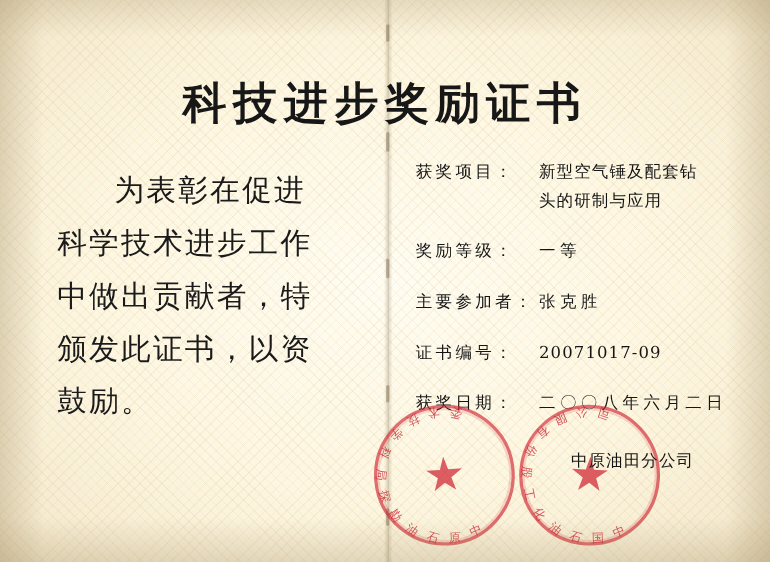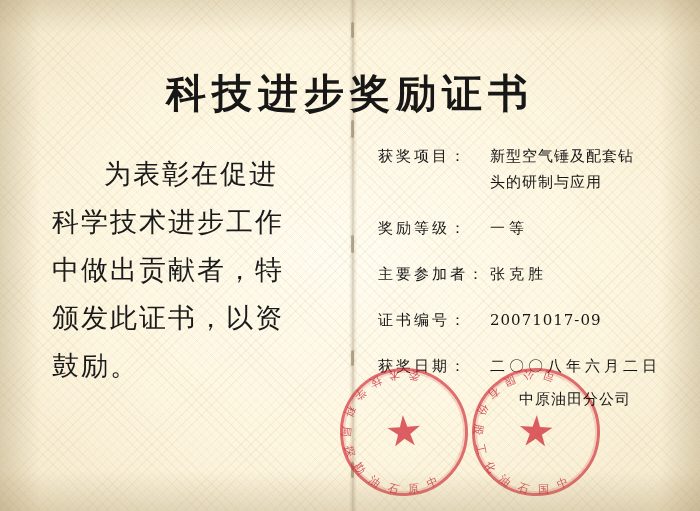--- a/index.html
+++ b/index.html
@@ -168,21 +168,21 @@
   
   .seal-org {
     position: absolute;
     font-size: 15px;
     color: #151515;
     letter-spacing: 1px;
     white-space: nowrap;
     z-index: 5;
   }
   #seal-org-left  { left: 387px; top: 410px; }
-  #seal-org-right { left: 519px; top: 390px; }
+  #seal-org-right { left: 519px; top: 410px; }
 </style>
 </head>
 <body>
 
 <div id="certificate">
 
   <div id="paper-texture"></div>
 
   <div id="gutter"></div>
   <div class="stitch" style="top:22px;height:16px;"></div>

